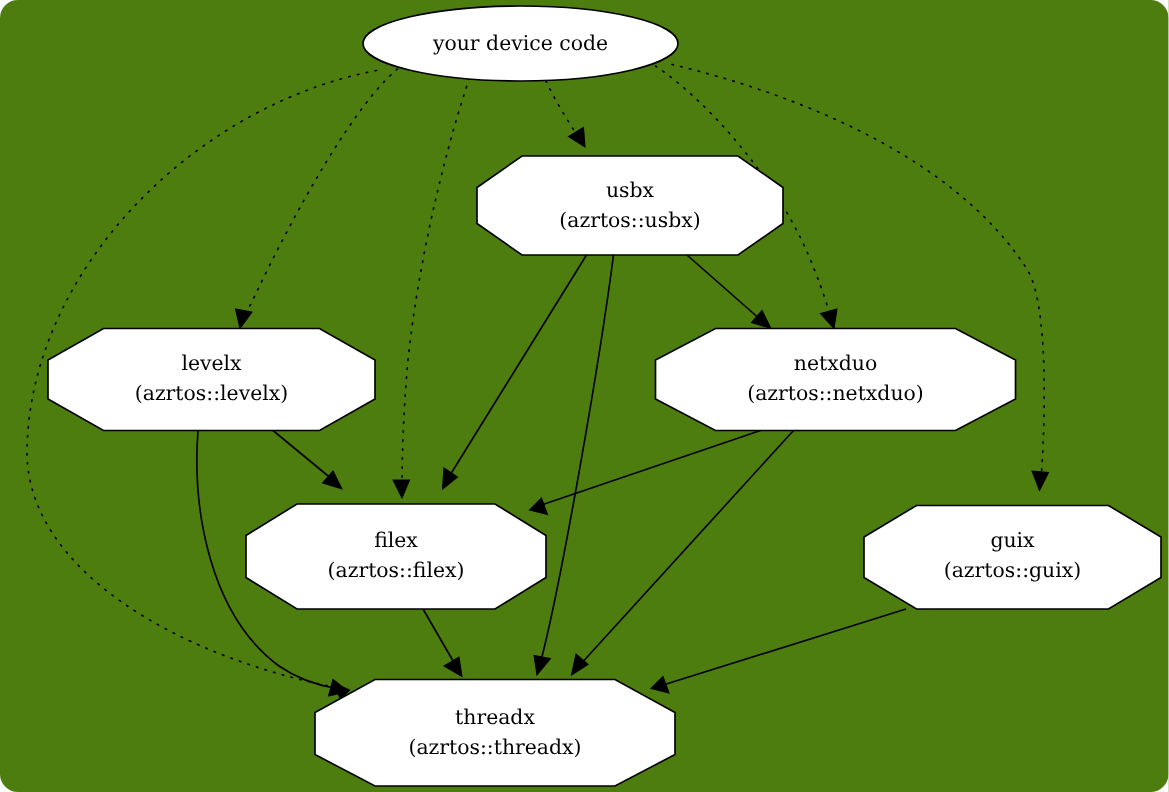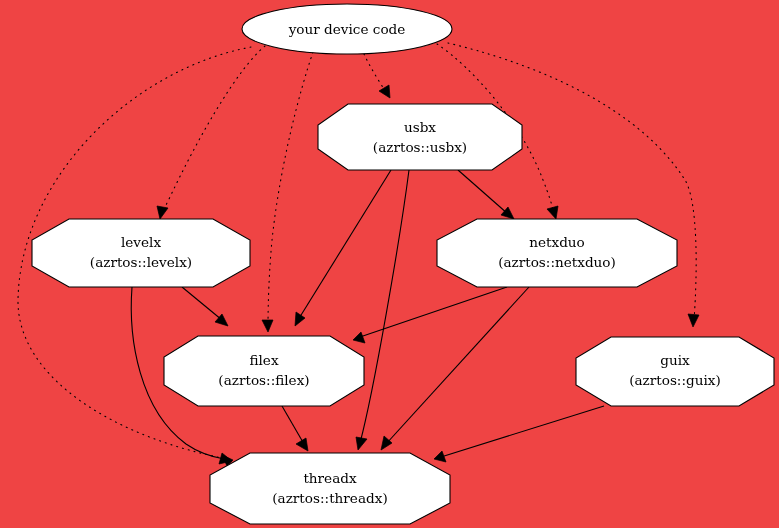--- a/index.html
+++ b/index.html
@@ -4,23 +4,24 @@
 <style>
   html, body {
     margin: 0;
     padding: 0;
     background: #ffffff;
   }
   #diagram-root {
     position: relative;
     width: 779px;
     height: 528px;
-    background: #ef4444;
+    background: #4d7c0f;
     font-family: "DejaVu Serif", "Liberation Serif", serif;
     overflow: hidden;
+    border-radius: 12px;
   }
   svg#graph-canvas {
     position: absolute;
     left: 0;
     top: 0;
     width: 779px;
     height: 528px;
   }
   .node-shape {
     fill: #ffffff;

